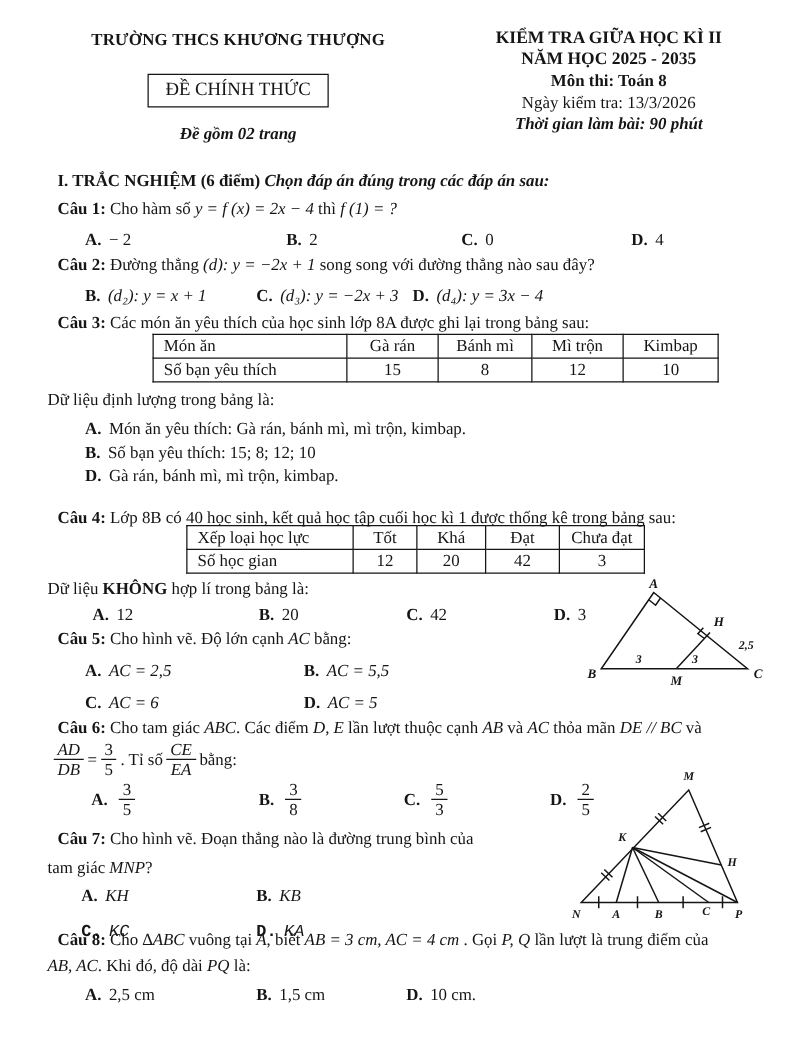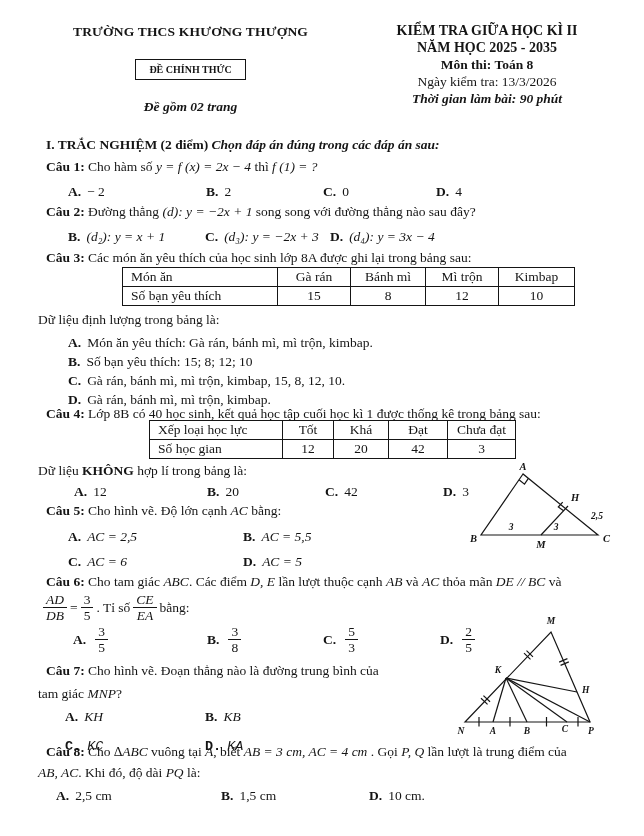--- a/index.html
+++ b/index.html
@@ -4,26 +4,26 @@
 <style>
   html,body{margin:0;padding:0;background:#888;}
   .page{position:relative;width:644px;height:836px;background:#ffffff;overflow:hidden;
         font-family:"Liberation Serif","DejaVu Serif",serif;color:#151515;font-size:13.5px;}
   .abs{position:absolute;white-space:nowrap;}
   .b{font-weight:bold;}
   .i{font-style:italic;}
   .bi{font-weight:bold;font-style:italic;}
   .center{text-align:center;}
   .school{font-size:13.5px;font-weight:bold;letter-spacing:.2px;}
-  .stamp{display:inline-block;border:1.6px solid #151515;padding:4px 13px;font-weight:bold;font-size:10px;}
+  .stamp{display:inline-block;border:1.6px solid #151515;padding:4px 13px;font-weight:normal;font-size:15px;}
   .hline{line-height:17px;}
   .qlabel{font-weight:bold;}
   .optk{font-weight:bold;padding-right:6px;}
   .optgrid{display:grid;line-height:20px;}
-  .g-q1{grid-template-columns:138px 117px 113px auto;}
+  .g-q1{grid-template-columns:138px 117px 113px auto;gap:23px;}
   .g-q2{grid-template-columns:137px 125px 150px auto;}
   .g-q4{grid-template-columns:133px 118px 118px auto;}
   .g-q6{grid-template-columns:134px 116px 117px auto;}
   .g-2col{grid-template-columns:175px auto;}
   .g-2col7{grid-template-columns:140px auto;}
   .optline{line-height:19px;}
   table.dt{border-collapse:collapse;}
   table.dt td{border:1.3px solid #151515;text-align:center;padding:0 6px;height:18px;font-size:13.5px;}
   td.lab{text-align:left !important;padding-left:8px !important;}
   .frac{display:inline-flex;flex-direction:column;align-items:center;vertical-align:middle;
@@ -49,21 +49,21 @@
 
   <div class="abs center" style="left:352px;top:22px;width:270px;">
     <div class="b hline" style="font-size:14px;">KIỂM TRA GIỮA HỌC KÌ II</div>
     <div class="b hline" style="font-size:14px;">NĂM HỌC 2025 - 2035</div>
     <div class="b hline">Môn thi: Toán 8</div>
     <div class="hline">Ngày kiểm tra: 13/3/2026</div>
     <div class="bi hline">Thời gian làm bài: 90 phút</div>
   </div>
 
   <div class="abs" style="left:46px;top:137px;">
-    <span class="b">I. TRẮC NGHIỆM (2 điểm)</span>
+    <span class="b">I. TRẮC NGHIỆM (6 điểm)</span>
     <span class="bi">Chọn đáp án đúng trong các đáp án sau:</span>
   </div>
 
   <div class="abs" style="left:46px;top:159px;">
     <span class="qlabel">Câu 1:</span><span> Cho hàm số </span><span class="i">y = f (x) = 2x − 4</span><span> thì </span><span class="i">f (1) = ?</span>
   </div>
   <div class="abs optgrid g-q1" style="left:68px;top:182px;">
     <span><span class="optk">A.</span><span>− 2</span></span>
     <span><span class="optk">B.</span><span>2</span></span>
     <span><span class="optk">C.</span><span>0</span></span>
@@ -97,21 +97,20 @@
         <td>8</td>
         <td>12</td>
         <td>10</td>
       </tr>
     </tbody>
   </table>
   <div class="abs" style="left:38px;top:312px;">Dữ liệu định lượng trong bảng là:</div>
   <div class="abs" style="left:68px;top:333px;">
     <div class="optline"><span class="optk">A.</span><span>Món ăn yêu thích: Gà rán, bánh mì, mì trộn, kimbap.</span></div>
     <div class="optline"><span class="optk">B.</span><span>Số bạn yêu thích: 15; 8; 12; 10</span></div>
-    <div class="optline"><span class="optk">C.</span><span>Gà rán, bánh mì, mì trộn, kimbap, 15, 8, 12, 10.</span></div>
     <div class="optline"><span class="optk">D.</span><span>Gà rán, bánh mì, mì trộn, kimbap.</span></div>
   </div>
 
   <div class="abs" style="left:46px;top:406px;">
     <span class="qlabel">Câu 4:</span><span> Lớp 8B có 40 học sinh, kết quả học tập cuối học kì 1 được thống kê trong bảng sau:</span>
   </div>
   <table class="dt abs" style="left:149px;top:420px;">
     <tbody>
       <tr>
         <td class="lab" style="width:118px;">Xếp loại học lực</td>
@@ -272,19 +271,19 @@
       <text x="132" y="83">H</text>
     </g>
   </svg>
 
   <div class="abs" style="left:46px;top:744px;">
     <span class="qlabel">Câu 8:</span><span> Cho </span><span class="i">∆ABC</span><span> vuông tại </span><span class="i">A</span><span>, biết </span><span class="i">AB = 3 cm, AC = 4 cm</span><span> . Gọi </span><span class="i">P, Q</span><span> lần lượt là trung điểm của</span>
   </div>
   <div class="abs" style="left:38px;top:765px;">
     <span class="i">AB, AC</span><span>. Khi đó, độ dài </span><span class="i">PQ</span><span> là:</span>
   </div>
-  <div class="abs optgrid" style="left:56px;top:786px;grid-template-columns:137px 120px 113px auto;gap:28px;">
+  <div class="abs optgrid" style="left:68px;top:786px;grid-template-columns:137px 120px 113px auto;">
     <span><span class="optk">A.</span><span>2,5 cm</span></span>
     <span><span class="optk">B.</span><span>1,5 cm</span></span>
     <span><span class="optk">D.</span><span>10 cm.</span></span>
   </div>
 
 </div>
 
 </body></html>

